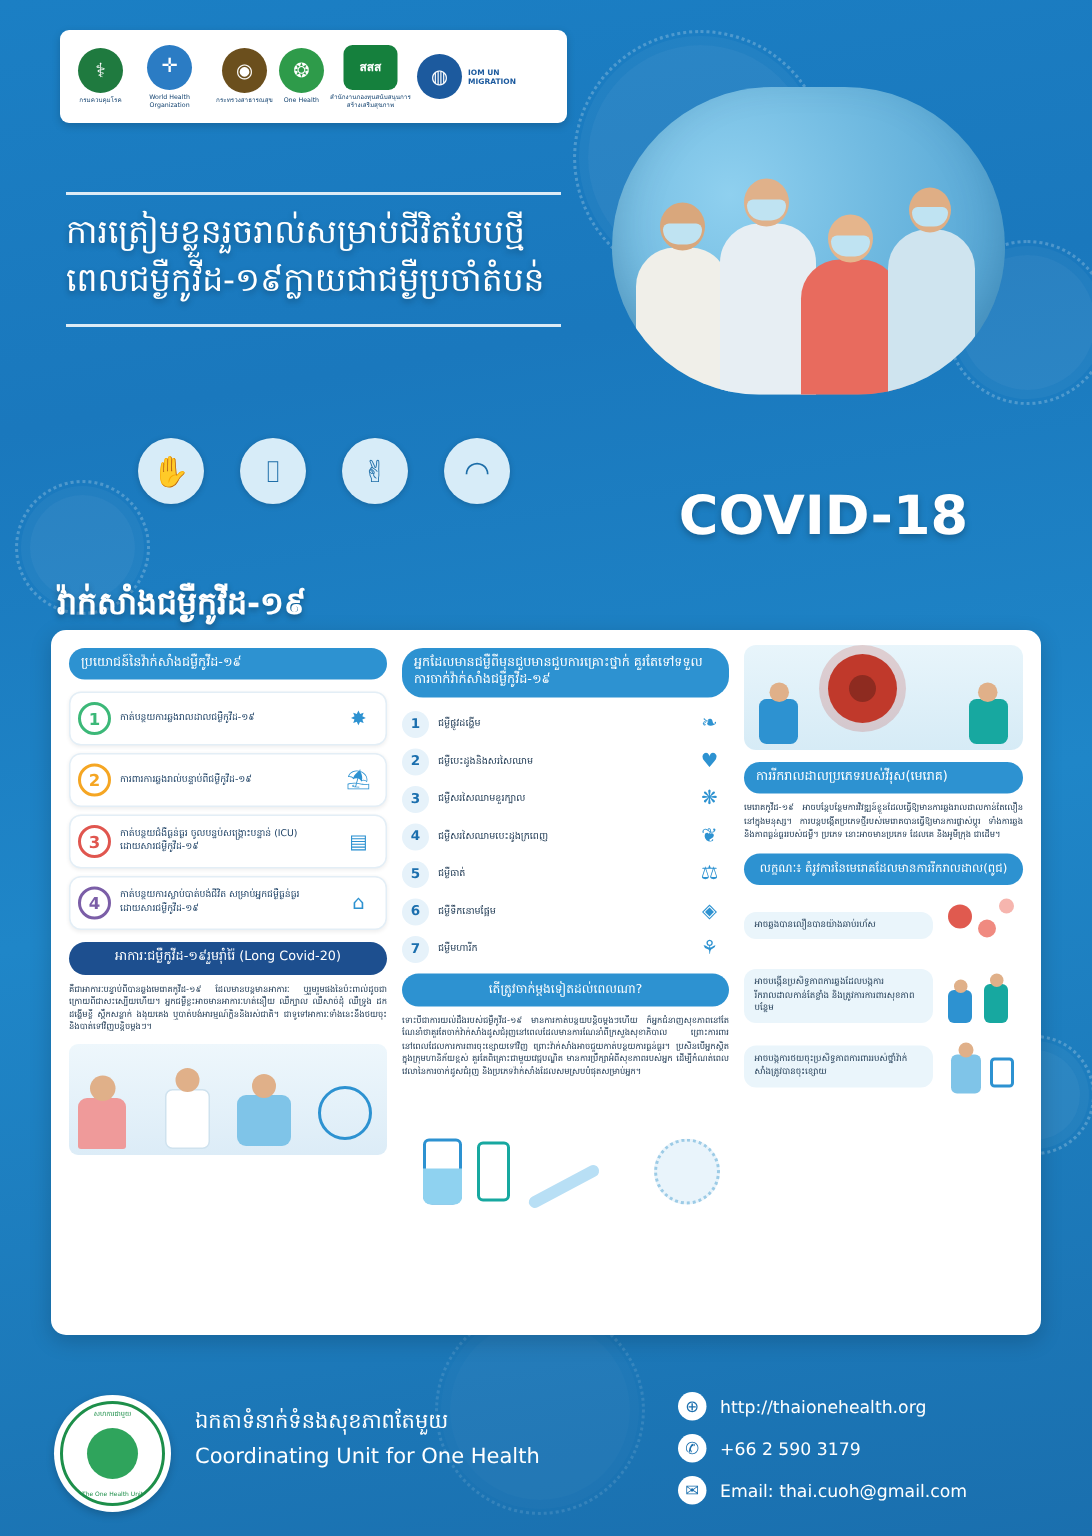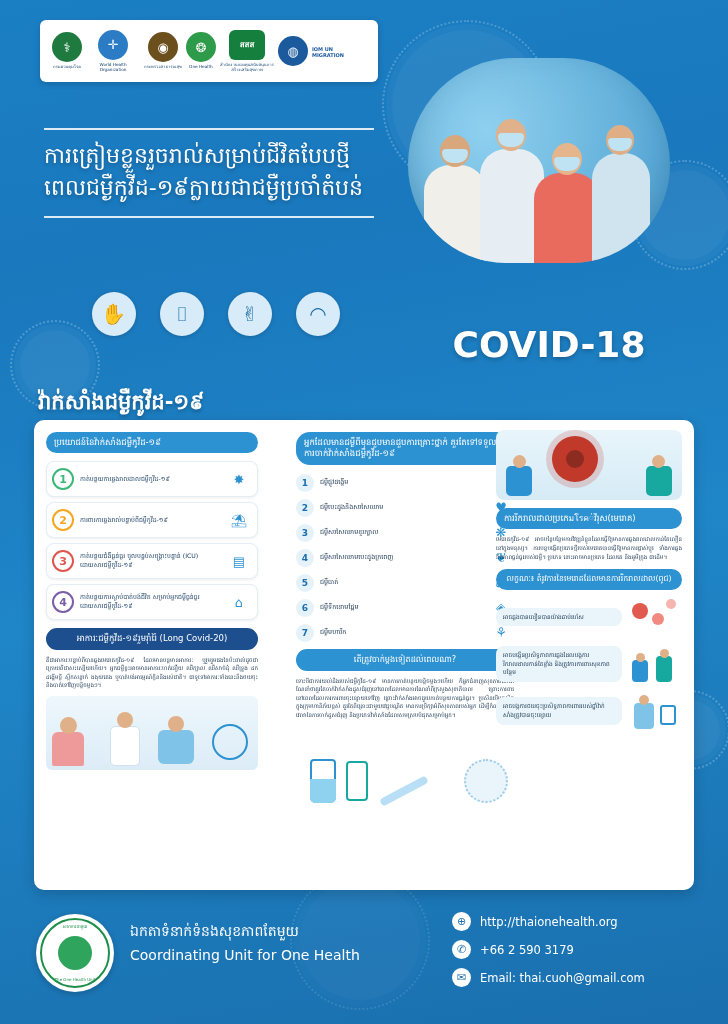--- a/index.html
+++ b/index.html
@@ -150,21 +150,21 @@
   .longcovid-body {
     margin-top: 6px; font-size: 5.6px; line-height: 1.5; color: #16324d; text-align: justify;
   }
   .lc-art {
     margin-top: 6px; height: 74px; border-radius: 6px;
     background: linear-gradient(180deg,#eef7fc 0%, #dcecf7 100%);
     position: relative; overflow: hidden;
   }
 
   
-  .col2 { position: absolute; left: 234px; top: 12px; width: 218px; margin-left: 28px; }
+  .col2 { position: absolute; left: 234px; top: 12px; width: 218px; }
   .bullet-list { margin-top: 8px; }
   .b-row { display: flex; align-items: center; gap: 6px; margin-bottom: 5px; }
   .b-num {
     width: 18px; height: 18px; flex: 0 0 18px; border-radius: 50%;
     background: #e6f2fa; color: #1b6fae; font-size: 9px; font-weight: bold;
     display: flex; align-items: center; justify-content: center;
   }
   .b-txt { font-size: 6.4px; color: #16324d; flex: 1; }
   .b-ico { width: 26px; height: 20px; flex: 0 0 26px; color:#2d92d1; font-size: 13px; display:flex; align-items:center; justify-content:center;}
 
@@ -188,21 +188,21 @@
     padding: 5px 8px; font-size: 7.8px; text-align: center; line-height: 1.35;
   }
   .sym-row { display: flex; align-items: center; gap: 6px; margin-top: 7px; }
   .sym-chip {
     flex: 1; background: #eaf5fb; border-radius: 8px; padding: 5px 7px;
     font-size: 5.8px; line-height: 1.5; color: #16324d;
   }
   .sym-art { width: 54px; flex: 0 0 54px; height: 40px; position: relative; }
 
   
-  .footer { position: absolute; left: 0; bottom: 16px; width: 728px; height: 112px; }
+  .footer { position: absolute; left: 0; bottom: 0; width: 728px; height: 112px; }
   .footer-logo {
     position: absolute; left: 36px; top: 18px; width: 78px; height: 78px;
     border-radius: 50%; background: #ffffff;
     display: flex; align-items: center; justify-content: center;
     box-shadow: 0 2px 6px rgba(0,0,0,.2);
     overflow: hidden;
   }
   .footer-logo .ring {
     width: 70px; height: 70px; border-radius: 50%;
     border: 2px solid #1d8f4a;
@@ -400,21 +400,21 @@
     <div class="col3">
       <div class="c3-art">
         <div style="position:absolute;left:56px;top:6px;width:46px;height:46px;border-radius:50%;background:#c0392b;box-shadow:0 0 0 6px rgba(192,57,43,.2);"></div>
         <div style="position:absolute;left:70px;top:20px;width:18px;height:18px;border-radius:50%;background:#8e2b20;"></div>
         <div style="position:absolute;left:10px;bottom:4px;width:26px;height:30px;background:#2d92d1;border-radius:5px;"></div>
         <div style="position:absolute;left:17px;bottom:32px;width:13px;height:13px;border-radius:50%;background:#e0b089;"></div>
         <div style="position:absolute;right:10px;bottom:4px;width:26px;height:30px;background:#17a8a0;border-radius:5px;"></div>
         <div style="position:absolute;right:17px;bottom:32px;width:13px;height:13px;border-radius:50%;background:#e0b089;"></div>
       </div>
 
-      <div class="pill" style="margin-top:8px">ការរីករាលដាលប្រភេมโรค់វីរុស(មេរោគ)</div>
+      <div class="pill" style="margin-top:8px">ការរីករាលដាលប្រភេទរបស់វីរុស(មេរោគ)</div>
       <div class="c3-body">មេរោគកូវីដ-១៩ អាចបន្តែបន្ថែមការវិវឌ្ឍន៍ខ្លួនដែលធ្វើឱ្យមានការឆ្លងរាលដាលកាន់តែលឿននៅក្នុងមនុស្ស។ ការបន្តបង្កើតប្រភេទថ្មីរបស់មេរោគបានធ្វើឱ្យមានការផ្លាស់ប្ដូរ ទាំងការឆ្លងនិងភាពធ្ងន់ធ្ងររបស់ជម្ងឺ។ ប្រភេទ នោះអាចមានប្រភេទ ដែលគេ និងអូមីក្រុង ជាដើម។</div>
 
       <div class="sym-head">លក្ខណៈ៖ តំរូវការនៃមេរោគដែលមានការរីករាលដាល(ពូជ)</div>
 
       <div class="sym-row">
         <div class="sym-chip">អាចឆ្លងបានលឿនបានយ៉ាងឆាប់រហ័ស</div>
         <div class="sym-art">
           <div style="position:absolute;left:4px;top:6px;width:16px;height:16px;border-radius:50%;background:#e05a4f;"></div>
           <div style="position:absolute;left:24px;top:16px;width:12px;height:12px;border-radius:50%;background:#f08a80;"></div>
           <div style="position:absolute;left:38px;top:2px;width:10px;height:10px;border-radius:50%;background:#f6b5ae;"></div>

